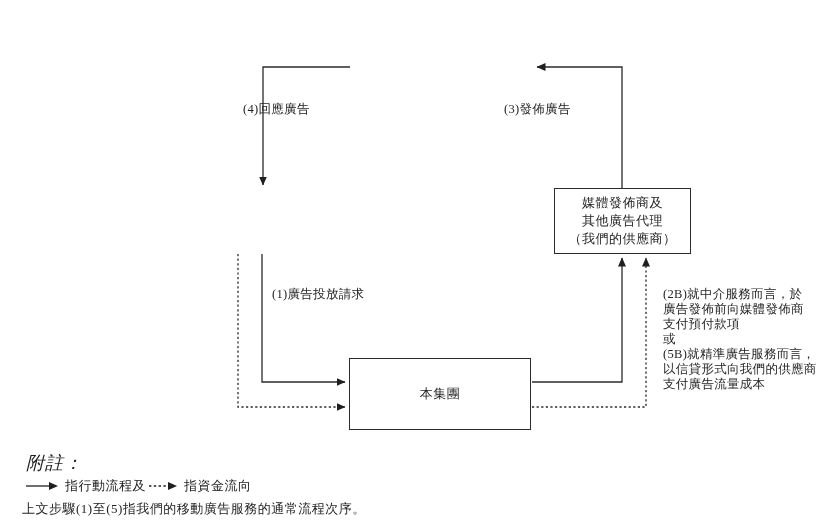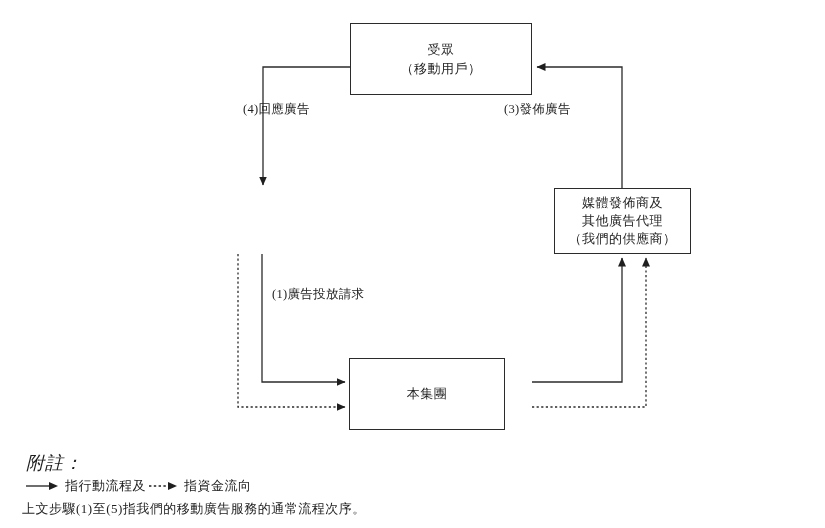--- a/index.html
+++ b/index.html
@@ -19,21 +19,21 @@
     display:flex;align-items:center;justify-content:center;
     text-align:center;
     font-size:13px;line-height:1.5;
     white-space:pre-line;
     box-sizing:border-box;
     letter-spacing:0.5px;
   }
   .node--audience{left:350px;top:23px;width:182px;height:72px;}
   .node--advertiser{left:194px;top:188px;width:137px;height:66px;}
   .node--supplier{left:554px;top:188px;width:137px;height:66px;line-height:1.38;}
-  .node--group{left:349px;top:358px;width:156px;height:72px;}
+  .node--group{left:349px;top:358px;width:182px;height:72px;}
   .edge-label{
     position:absolute;
     font-size:12.5px;line-height:15.5px;
     white-space:pre-line;
     letter-spacing:0.3px;
   }
   .edge-label--step4{left:243px;top:102px;}
   .edge-label--step3{left:504px;top:102px;}
   .edge-label--step5a{left:136px;top:287px;width:112px;}
   .edge-label--step1{left:272px;top:287px;}
@@ -73,38 +73,43 @@
 
     <path d="M262,254 L262,382 L345,382" fill="none" stroke="#2b2b2b" stroke-width="1.3" marker-end="url(#arrow)"></path>
 
     <path d="M238,254 L238,407 L345,407" fill="none" stroke="#2b2b2b" stroke-width="1.3" stroke-dasharray="2.2 2.4" marker-end="url(#arrow)"></path>
 
     <path d="M532,382 L622,382 L622,258" fill="none" stroke="#2b2b2b" stroke-width="1.3" marker-end="url(#arrow)"></path>
 
     <path d="M532,407 L646,407 L646,258" fill="none" stroke="#2b2b2b" stroke-width="1.3" stroke-dasharray="2.2 2.4" marker-end="url(#arrow)"></path>
   </svg>
 
-  <div class="node node--audience">受眾
-（移動用戶）</div>
 
 
   <div class="node node--supplier">媒體發佈商及
 其他廣告代理
 （我們的供應商）</div>
 
   <div class="node node--group">本集團</div>
 
   <div class="edge-label edge-label--step4">(4)回應廣告</div>
 
   <div class="edge-label edge-label--step3">(3)發佈廣告</div>
 
 
   <div class="edge-label edge-label--step1">(1)廣告投放請求</div>
 
 
+  <div class="edge-label edge-label--step2b">(2B)就中介服務而言，於
+廣告發佈前向媒體發佈商
+支付預付款項
+或
+(5B)就精準廣告服務而言，
+以信貸形式向我們的供應商
+支付廣告流量成本</div>
 
   <div class="notes-title">附註：</div>
 
   <div class="legend-row">
     <svg width="32" height="10" xmlns="http://www.w3.org/2000/svg">
       <line x1="0" y1="5" x2="24" y2="5" stroke="#1f1f1f" stroke-width="1.3"></line>
       <polygon points="23,1 32,5 23,9" fill="#1f1f1f"></polygon>
     </svg>
     <span class="txt">指行動流程及</span>
     <svg width="28" height="10" xmlns="http://www.w3.org/2000/svg">

